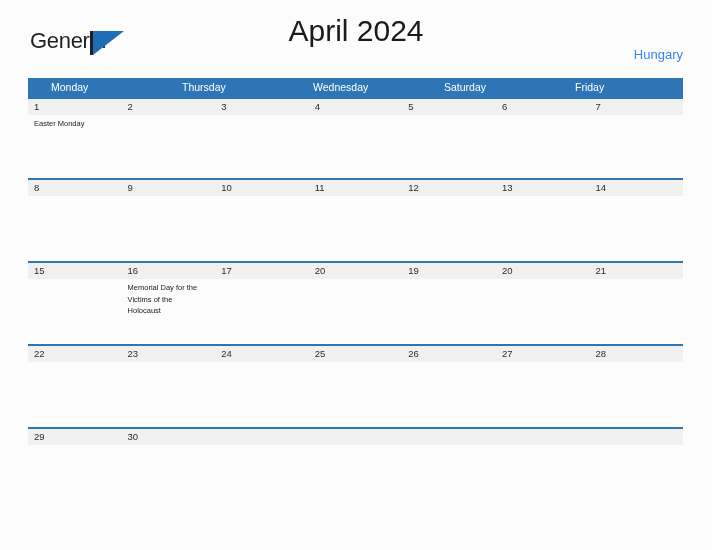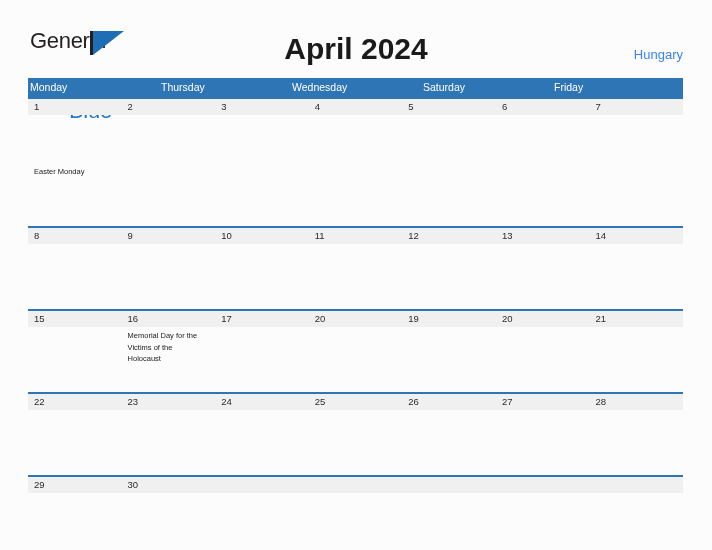--- a/index.html
+++ b/index.html
@@ -64,25 +64,25 @@
     top: 22px;
     font-size: 22px;
     letter-spacing: -0.3px;
     color: #1f7ac4;
     margin-top: 48px;
   }
 
   .page-title {
     position: absolute;
     left: 0;
-    top: 32px;
+    top: 14px;
     width: 712px;
     text-align: center;
     font-size: 30px;
-    font-weight: 700;
+    font-weight: 400;
     color: #1a1a1a;
     letter-spacing: 0px;
   }
 
   .country {
     position: absolute;
     right: 29px;
     top: 47px;
     font-size: 13px;
     color: #3b82f6;
@@ -98,21 +98,21 @@
   .weekday-row {
     display: flex;
     background: #2e75b6;
     height: 19px;
   }
   .weekday {
     flex: 1 1 0;
     color: #ffffff;
     font-size: 10.5px;
     line-height: 19px;
-    padding-left: 2px;
+    padding-left: 23px;
     box-sizing: border-box;
     overflow: hidden;
     white-space: nowrap;
   }
 
   .week {
     position: relative;
   }
   .week-dates {
     display: flex;
@@ -130,21 +130,21 @@
     font-size: 9.5px;
     line-height: 16px;
     color: #2b2b2b;
     background: #f0f0f0;
   }
   .week-body {
     display: flex;
     height: 65px;
     background: #fcfcfc;
   }
-  .week.first .week-body { height: 63px; margin-top: 48px; }
+  .week.first .week-body { height: 63px; }
   .week.last .week-body { height: 42px; }
   .event-cell {
     flex: 1 1 0;
     box-sizing: border-box;
     padding: 3px 8px 0 6px;
   }
   .event {
     font-size: 7.5px;
     line-height: 11.5px;
     color: #1c1c1c;

